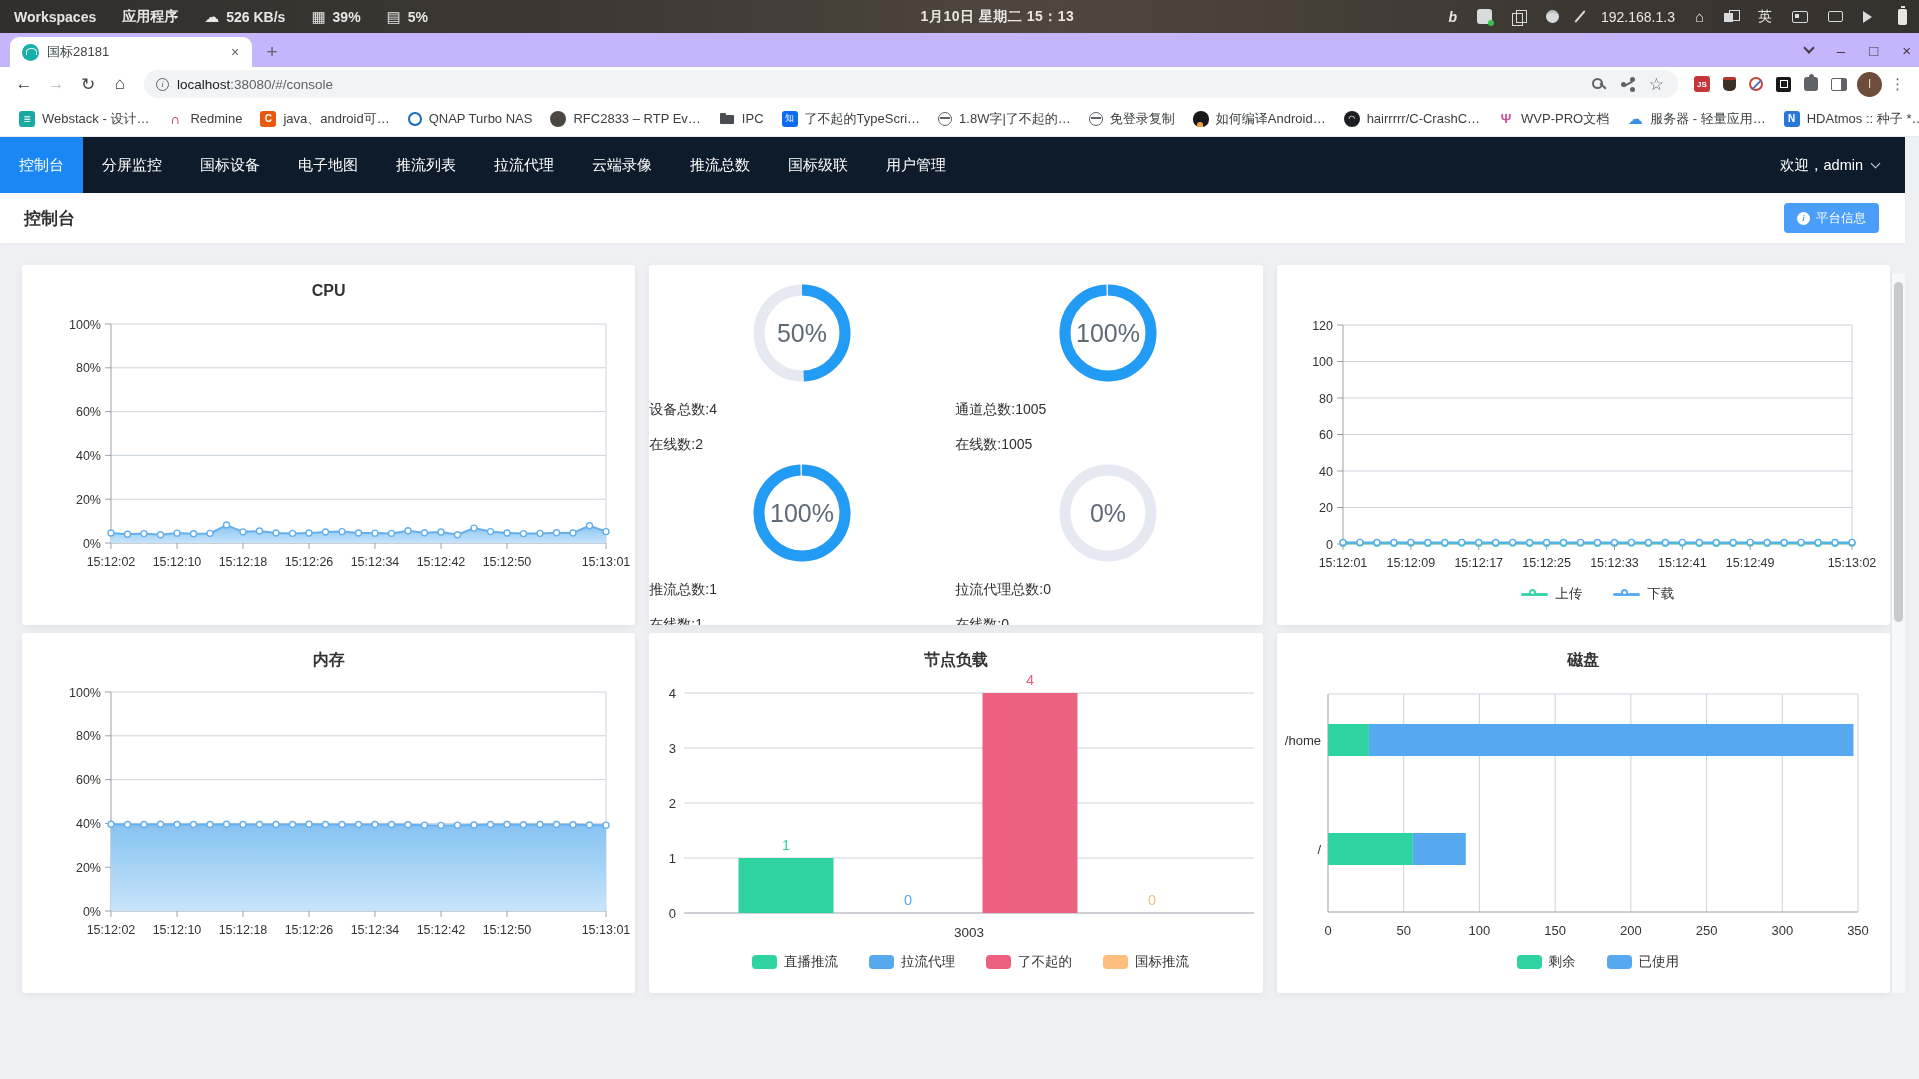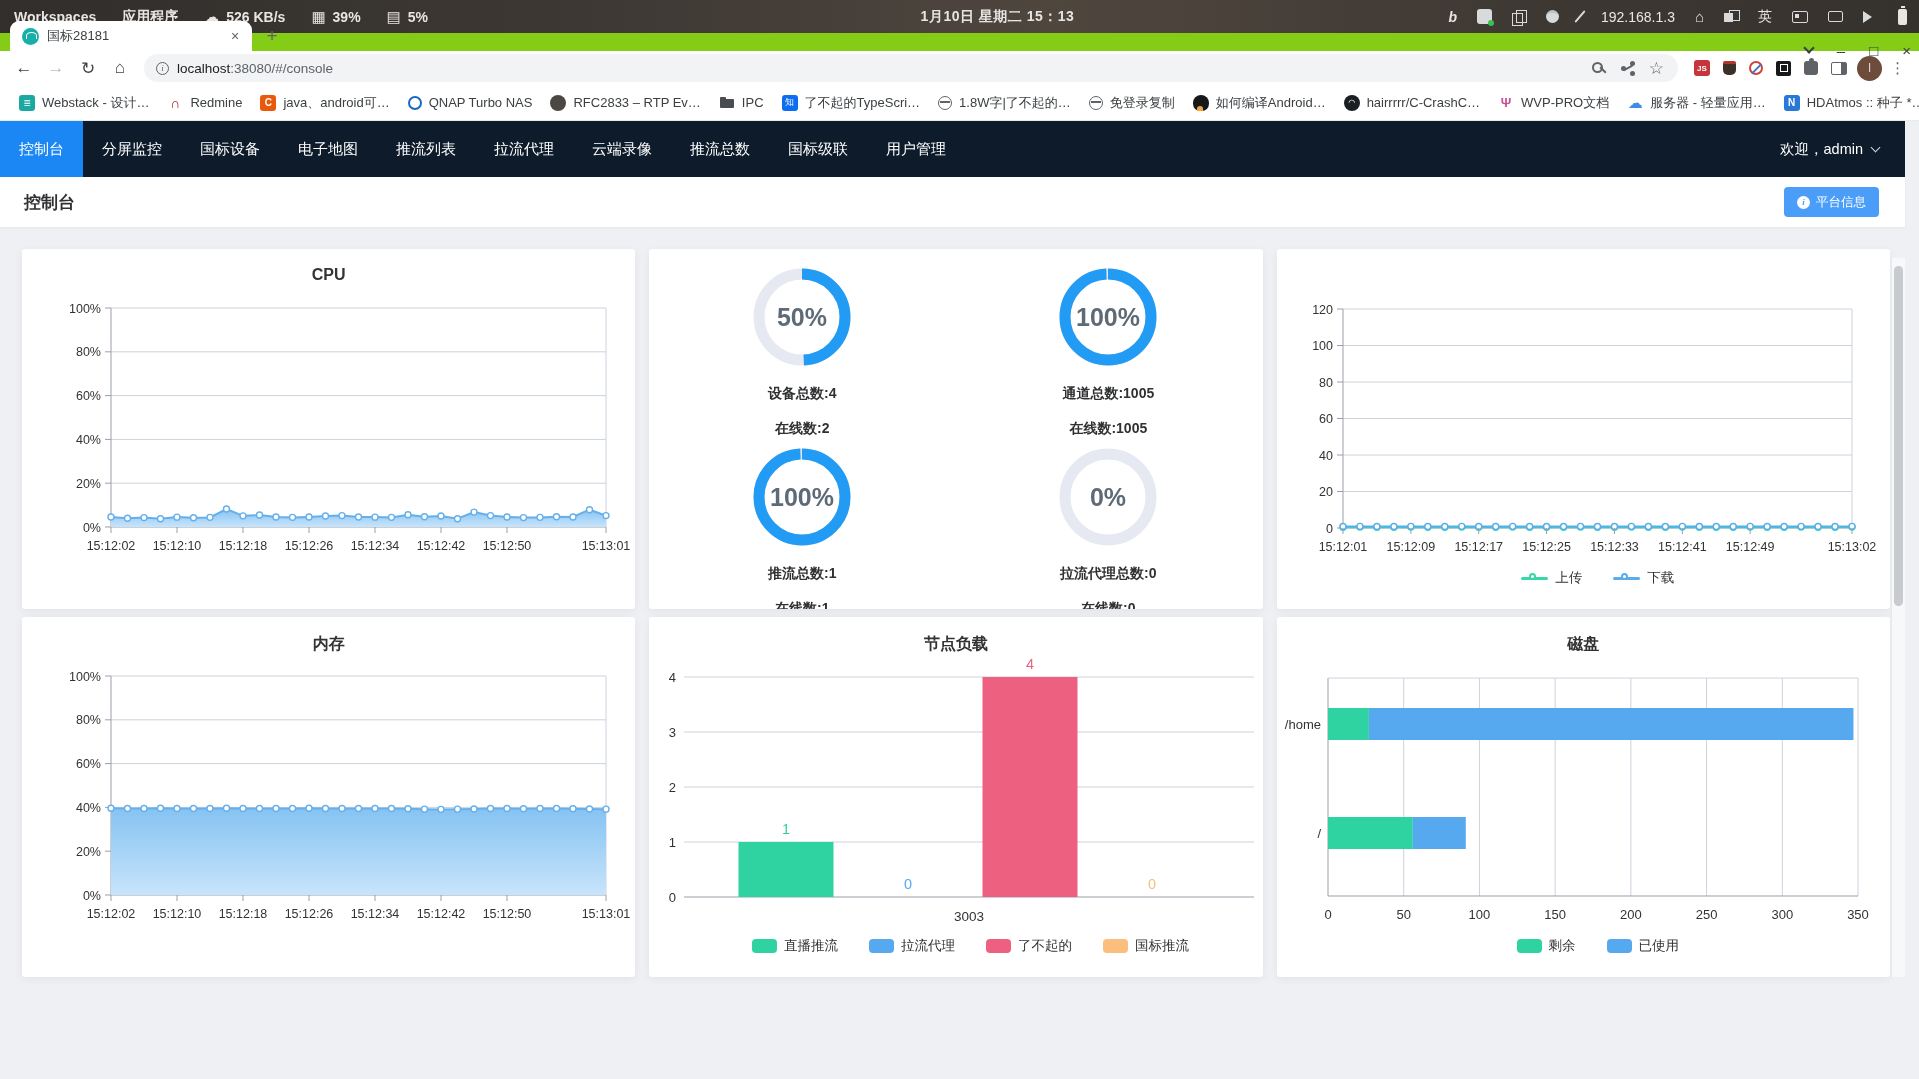--- a/index.html
+++ b/index.html
@@ -29,21 +29,21 @@
   .ico-winstack::before { content:""; position:absolute; left:0; top:3px; width:9px; height:9px; background:#d8dadc; }
   .ico-winstack::after { content:""; position:absolute; left:5px; top:0; width:9px; height:9px; border:1.5px solid #d8dadc; }
   .ico-kbdpanel { width:16px; height:12px; border:1.5px solid #d8dadc; border-radius:2px; position:relative; }
   .ico-kbdpanel::after { content:""; position:absolute; left:2px; top:2px; width:4px; height:4px; background:#d8dadc; }
   .ico-display { width:15px; height:11px; border:1.5px solid #d8dadc; border-radius:2px; }
   .ico-speaker { width:0; height:0; border:6px solid transparent; border-right:9px solid #d8dadc; transform:rotate(180deg); }
   .ico-battery { width:9px; height:16px; background:#e8e6e3; border-radius:2px; position:relative; }
   .ico-battery::before { content:""; position:absolute; top:-3px; left:2.5px; width:4px; height:2px; background:#e8e6e3; }
 
   
-  .tab-strip { height:18px; background:#84cc16; display:flex; align-items:flex-end; position:relative; }
+  .tab-strip { height:34px; background:#c4b5fd; display:flex; align-items:flex-end; position:relative; }
   .tab { margin-left:10px; width:242px; height:30px; background:#fff; border-radius:9px 9px 0 0;
     display:flex; align-items:center; padding:0 8px 0 12px; gap:8px; }
   .tab-title { font-size:13px; color:#3c4043; flex:1; white-space:nowrap; overflow:hidden; }
   .tab-favicon { width:17px; height:17px; border-radius:50%; background:#17b0a8; position:relative; flex:none; }
   .tab-favicon::after { content:""; position:absolute; left:4px; top:4px; width:9px; height:6px;
     border:1.5px solid #fff; border-radius:50% 50% 0 0; border-bottom:none; }
   .tab-close { width:18px; height:18px; border-radius:50%; display:flex; align-items:center; justify-content:center;
     color:#5f6368; font-size:14px; }
   .newtab-btn { width:28px; height:28px; margin:0 0 1px 6px; display:flex; align-items:center; justify-content:center;
     color:#5f6368; font-size:19px; }
@@ -155,21 +155,21 @@
   svg text { font-family:"Liberation Sans", sans-serif; }
   .chart-legend { position:absolute; left:0; right:0; top:320px; display:flex; justify-content:center;
     gap:31px; align-items:center; z-index:2;padding-left:29px; }
   .legend-item { display:flex; align-items:center; gap:7px; font-size:13.5px; color:#333; }
   .legend-swatch { width:25px; height:14px; border-radius:4px; }
   .legend-linewrap { position:relative; width:27px; height:12px; }
   .legend-line { position:absolute; left:0; right:0; top:4.5px; height:3px; border-radius:2px; }
   .legend-ring { position:absolute; left:8px; top:1px; width:7px; height:7px; border-radius:50%;
     background:#fff; border:2px solid; }
 
-  .donut-cell { position:absolute; width:306px; text-align:center;font-weight:bold; }
+  .donut-cell { position:absolute; width:306px; text-align:left; }
   .donut-cell svg { display:block; margin:0 auto; }
   .dc-0 { left:0; top:16px; } .dc-1 { left:306px; top:16px; }
   .dc-2 { left:0; top:196px; } .dc-3 { left:306px; top:196px; }
   .donut-label { font-size:14px; color:#303133; line-height:1.4; margin-top:15px; }
 </style>
 </head>
 <body>
 
 <div class="os-bar">
   <div class="os-left">

